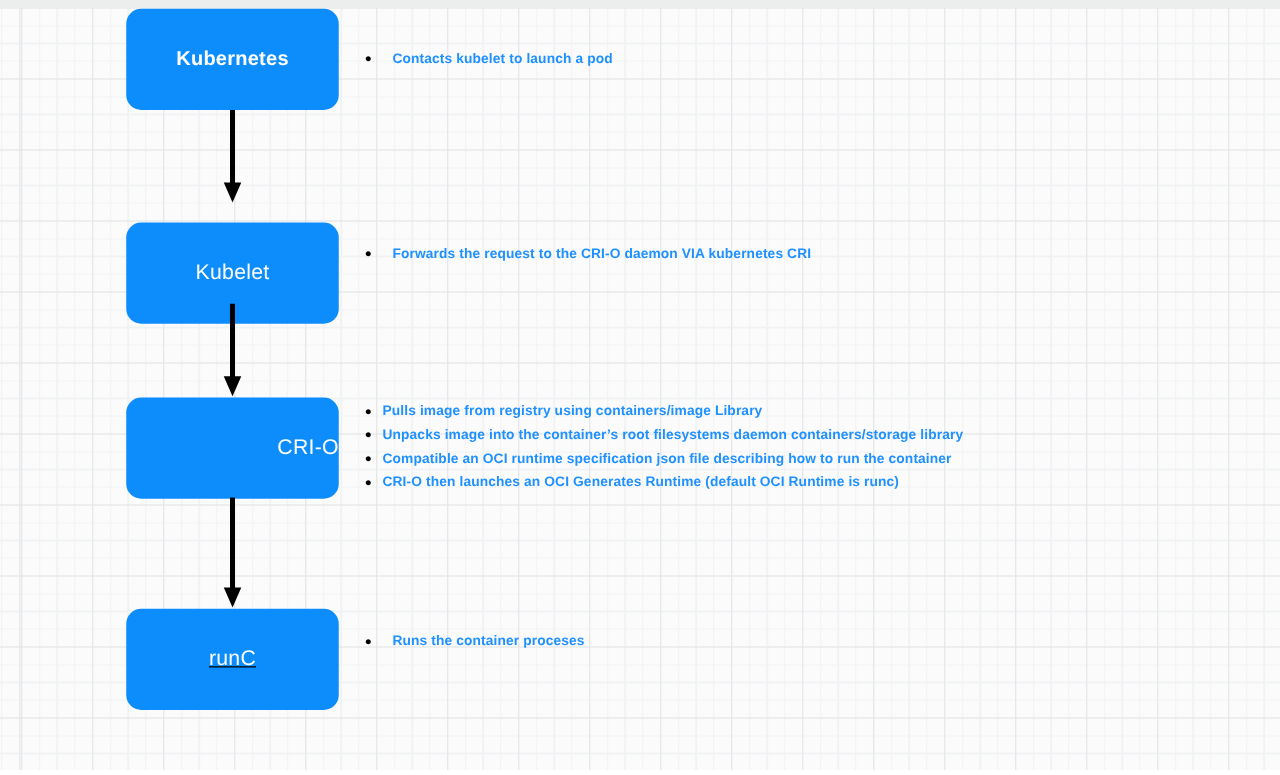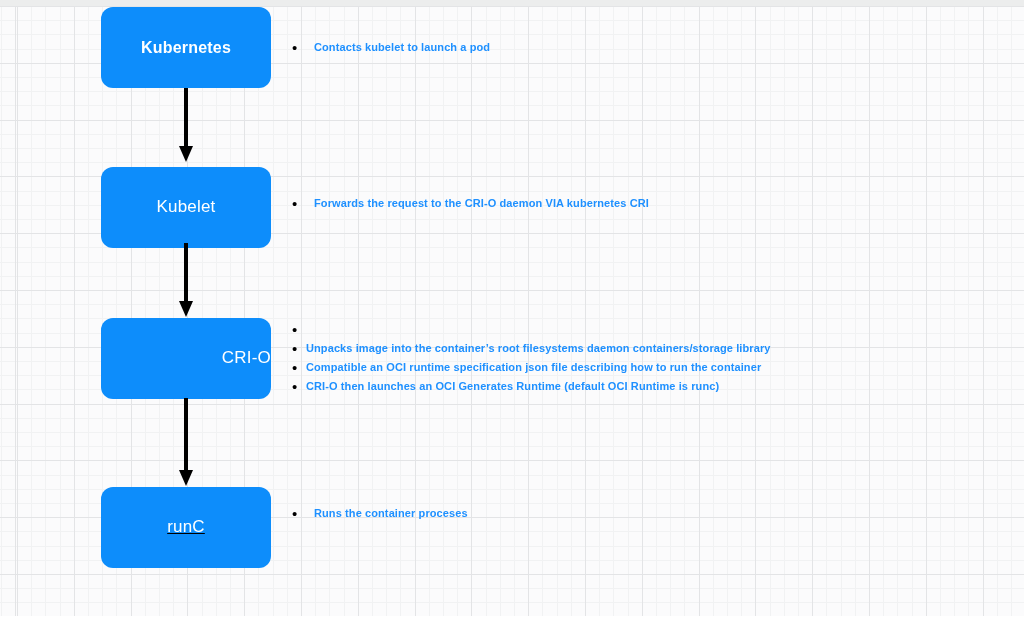--- a/index.html
+++ b/index.html
@@ -127,21 +127,21 @@
 
   <div class="node-box emph" style="top:7px;">
     <span class="node-label">Kubernetes</span>
   </div>
 
   <div class="arrow" style="top:88px; height:75px;">
     <div class="shaft" style="height:60px;"></div>
     <div class="head" style="top:58px;"></div>
   </div>
 
-  <div class="node-box" style="top:167px;">
+  <div class="node-box" style="top:178px;">
     <span class="node-label">Kubelet</span>
   </div>
 
   <div class="arrow" style="top:243px; height:75px;">
     <div class="shaft" style="height:60px;"></div>
     <div class="head" style="top:58px;"></div>
   </div>
 
   <div class="node-box" style="top:318px;justify-content:flex-end;">
     <span class="node-label">CRI-O</span>
@@ -166,20 +166,21 @@
   <div class="bullet-group spaced" style="top:194px;">
     <div class="bullet-row">
       <span class="bullet-dot">•</span>
       <span class="bullet-text">Forwards the request to the CRI-O daemon VIA kubernetes CRI</span>
     </div>
   </div>
 
   <div class="bullet-group" style="top:320px;">
     <div class="bullet-row">
       <span class="bullet-dot">•</span>
+      <span class="bullet-text">Pulls image from registry using containers/image Library</span>
     </div>
     <div class="bullet-row">
       <span class="bullet-dot">•</span>
       <span class="bullet-text">Unpacks image into the container’s root filesystems daemon containers/storage library</span>
     </div>
     <div class="bullet-row">
       <span class="bullet-dot">•</span>
       <span class="bullet-text">Compatible an OCI runtime specification json file describing how to run the container</span>
     </div>
     <div class="bullet-row">

